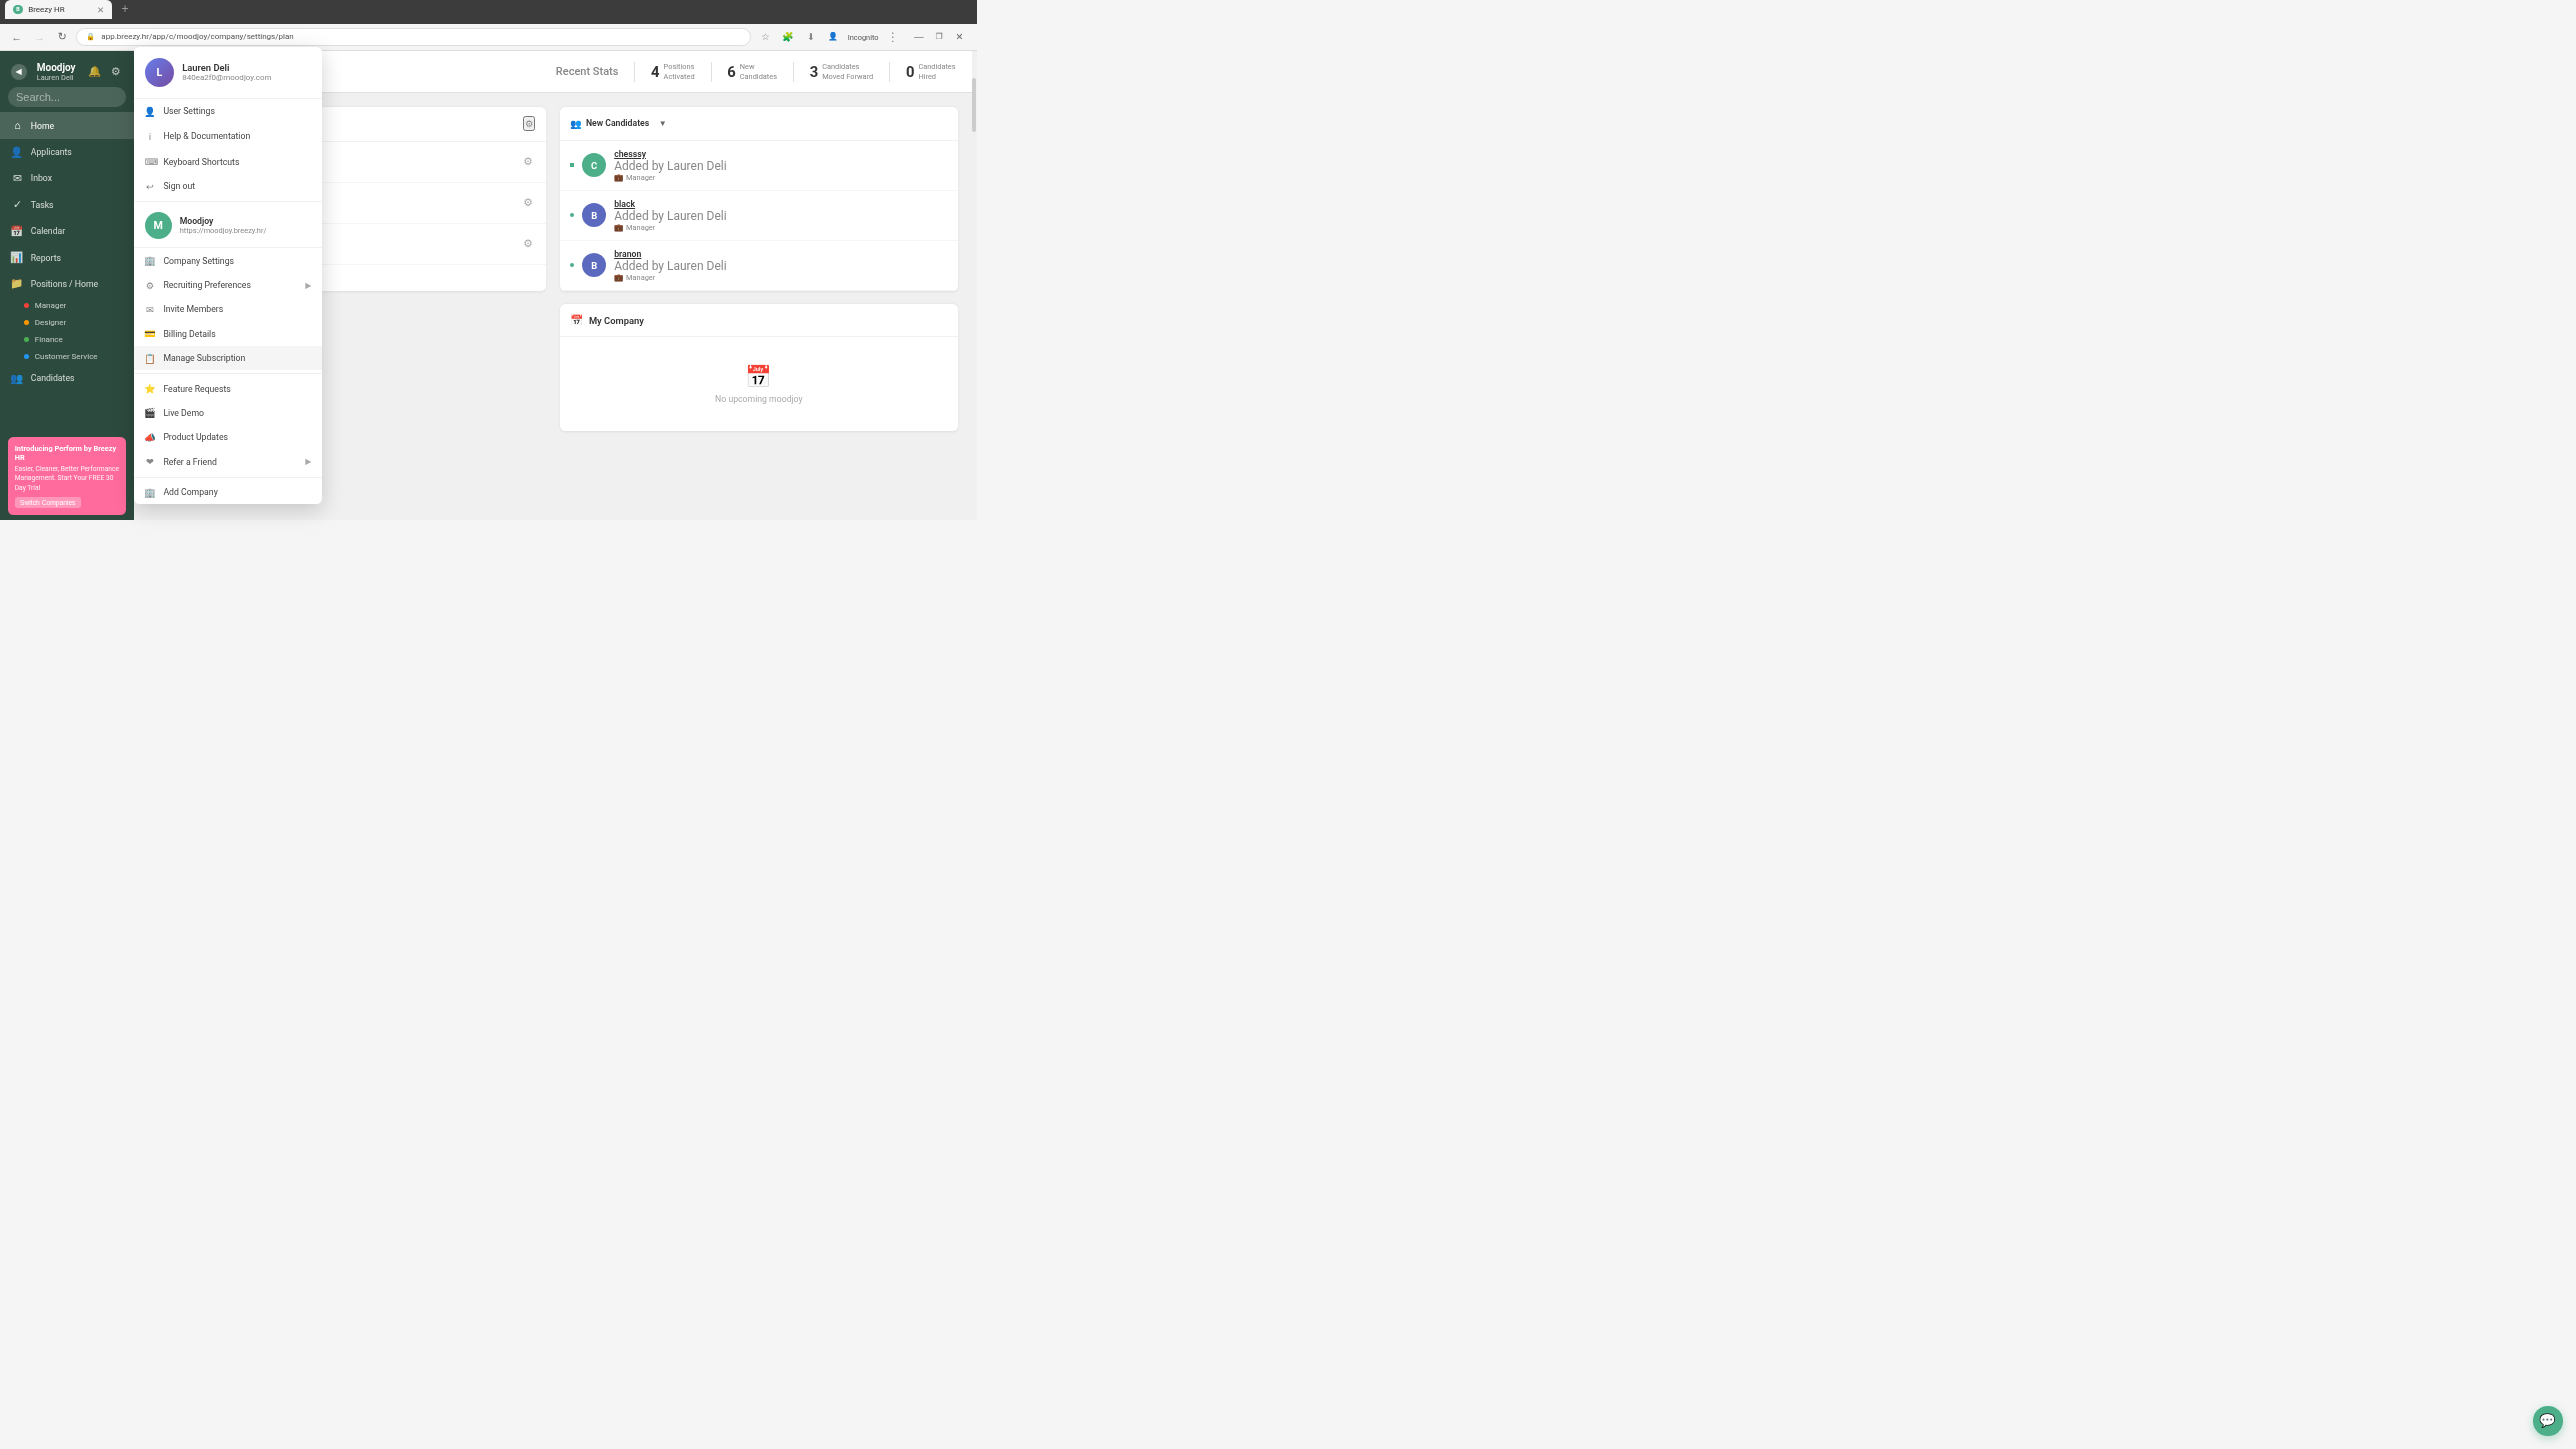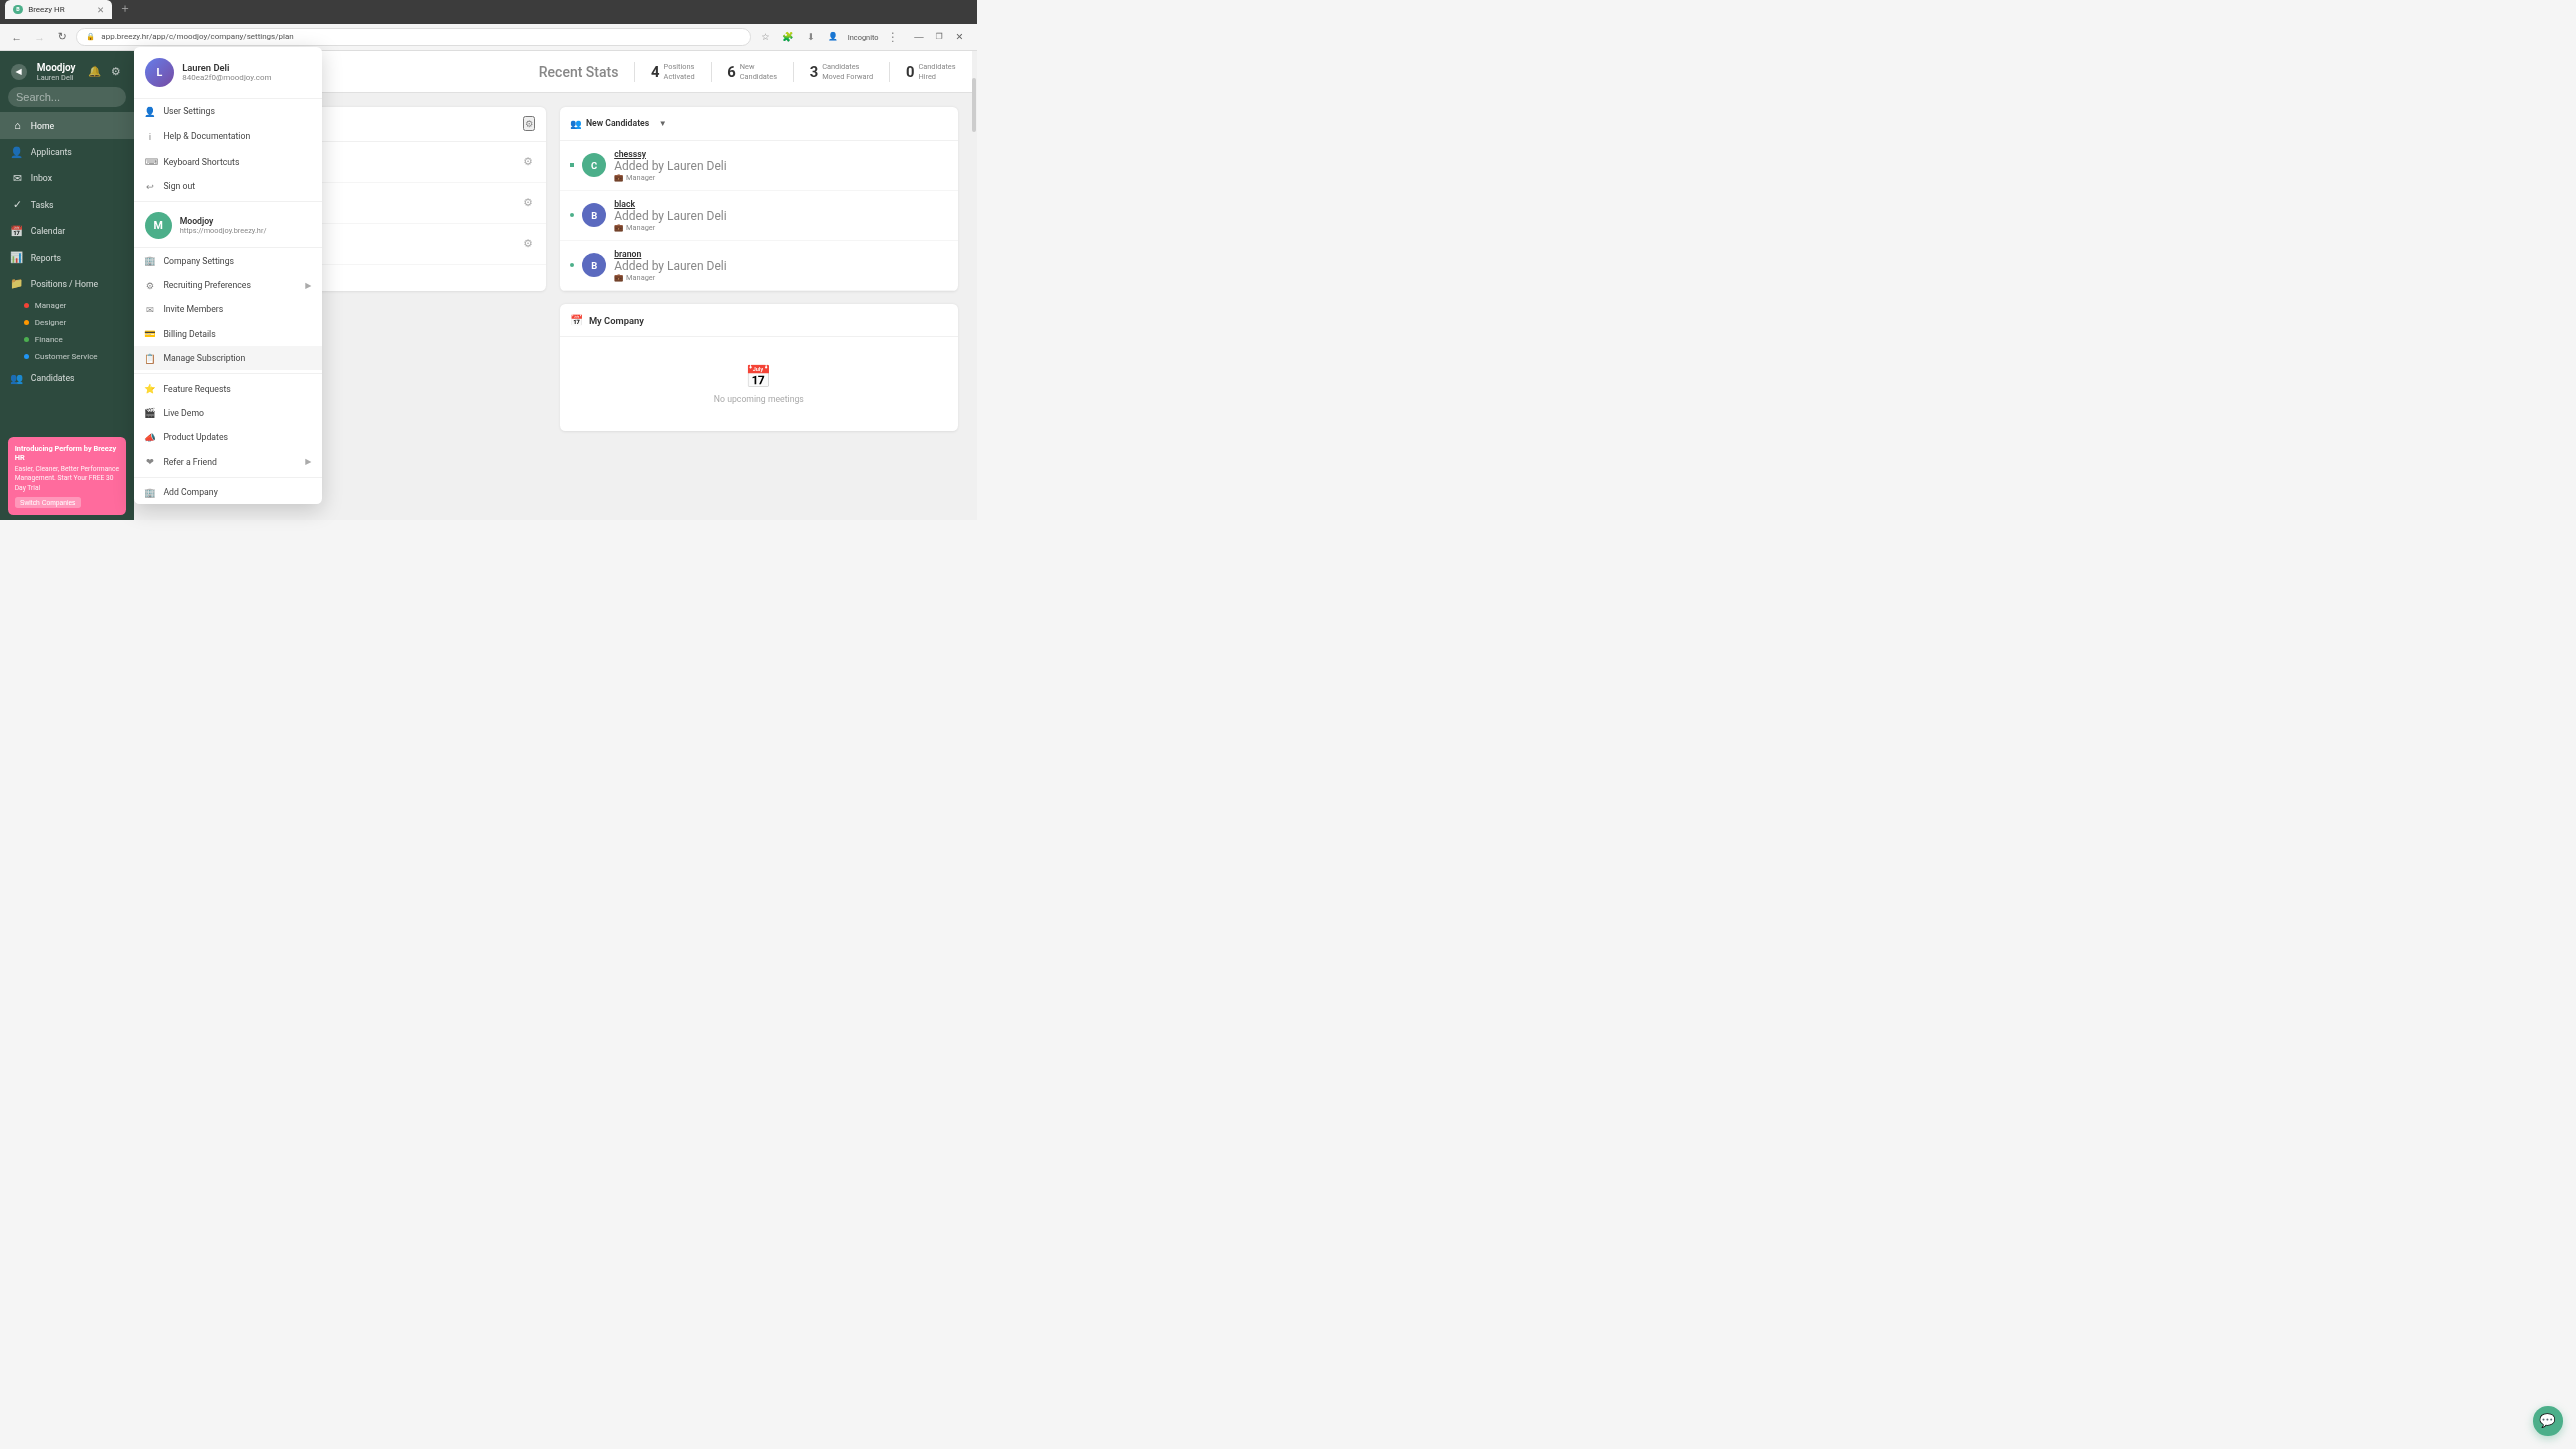--- a/index.html
+++ b/index.html
@@ -146,21 +146,21 @@
       font-size: 14.8px;
       font-weight: 600;
       color: #333;
     }
     .stats-bar {
       display: flex;
       align-items: center;
       gap: 16px;
     }
     .stats-label {
-      font-size: 14px;
+      font-size: 11px;
       color: #888;
       font-weight: 500;
     }
     .stat-item {
       display: flex;
       align-items: center;
       gap: 4px;
     }
     .stat-number {
       font-size: 14.8px;
@@ -605,21 +605,21 @@
 
       <div class="card" style="grid-column: 2;">
         <div class="card-header">
           <div style="display:flex;align-items:center;gap:5.4px;">
             <span style="color:#888;">📅</span>
             <span class="card-title">My Company</span>
           </div>
         </div>
         <div class="agenda-empty">
           <div class="agenda-empty-icon">📅</div>
-          <div>No upcoming meetings</div>
+          <div>No upcoming moodjoy</div>
         </div>
       </div>
     </div>
   </div>
 
   <div class="right-scrollbar">
     <div class="right-scrollbar-thumb"></div>
   </div>
 </div>
 

